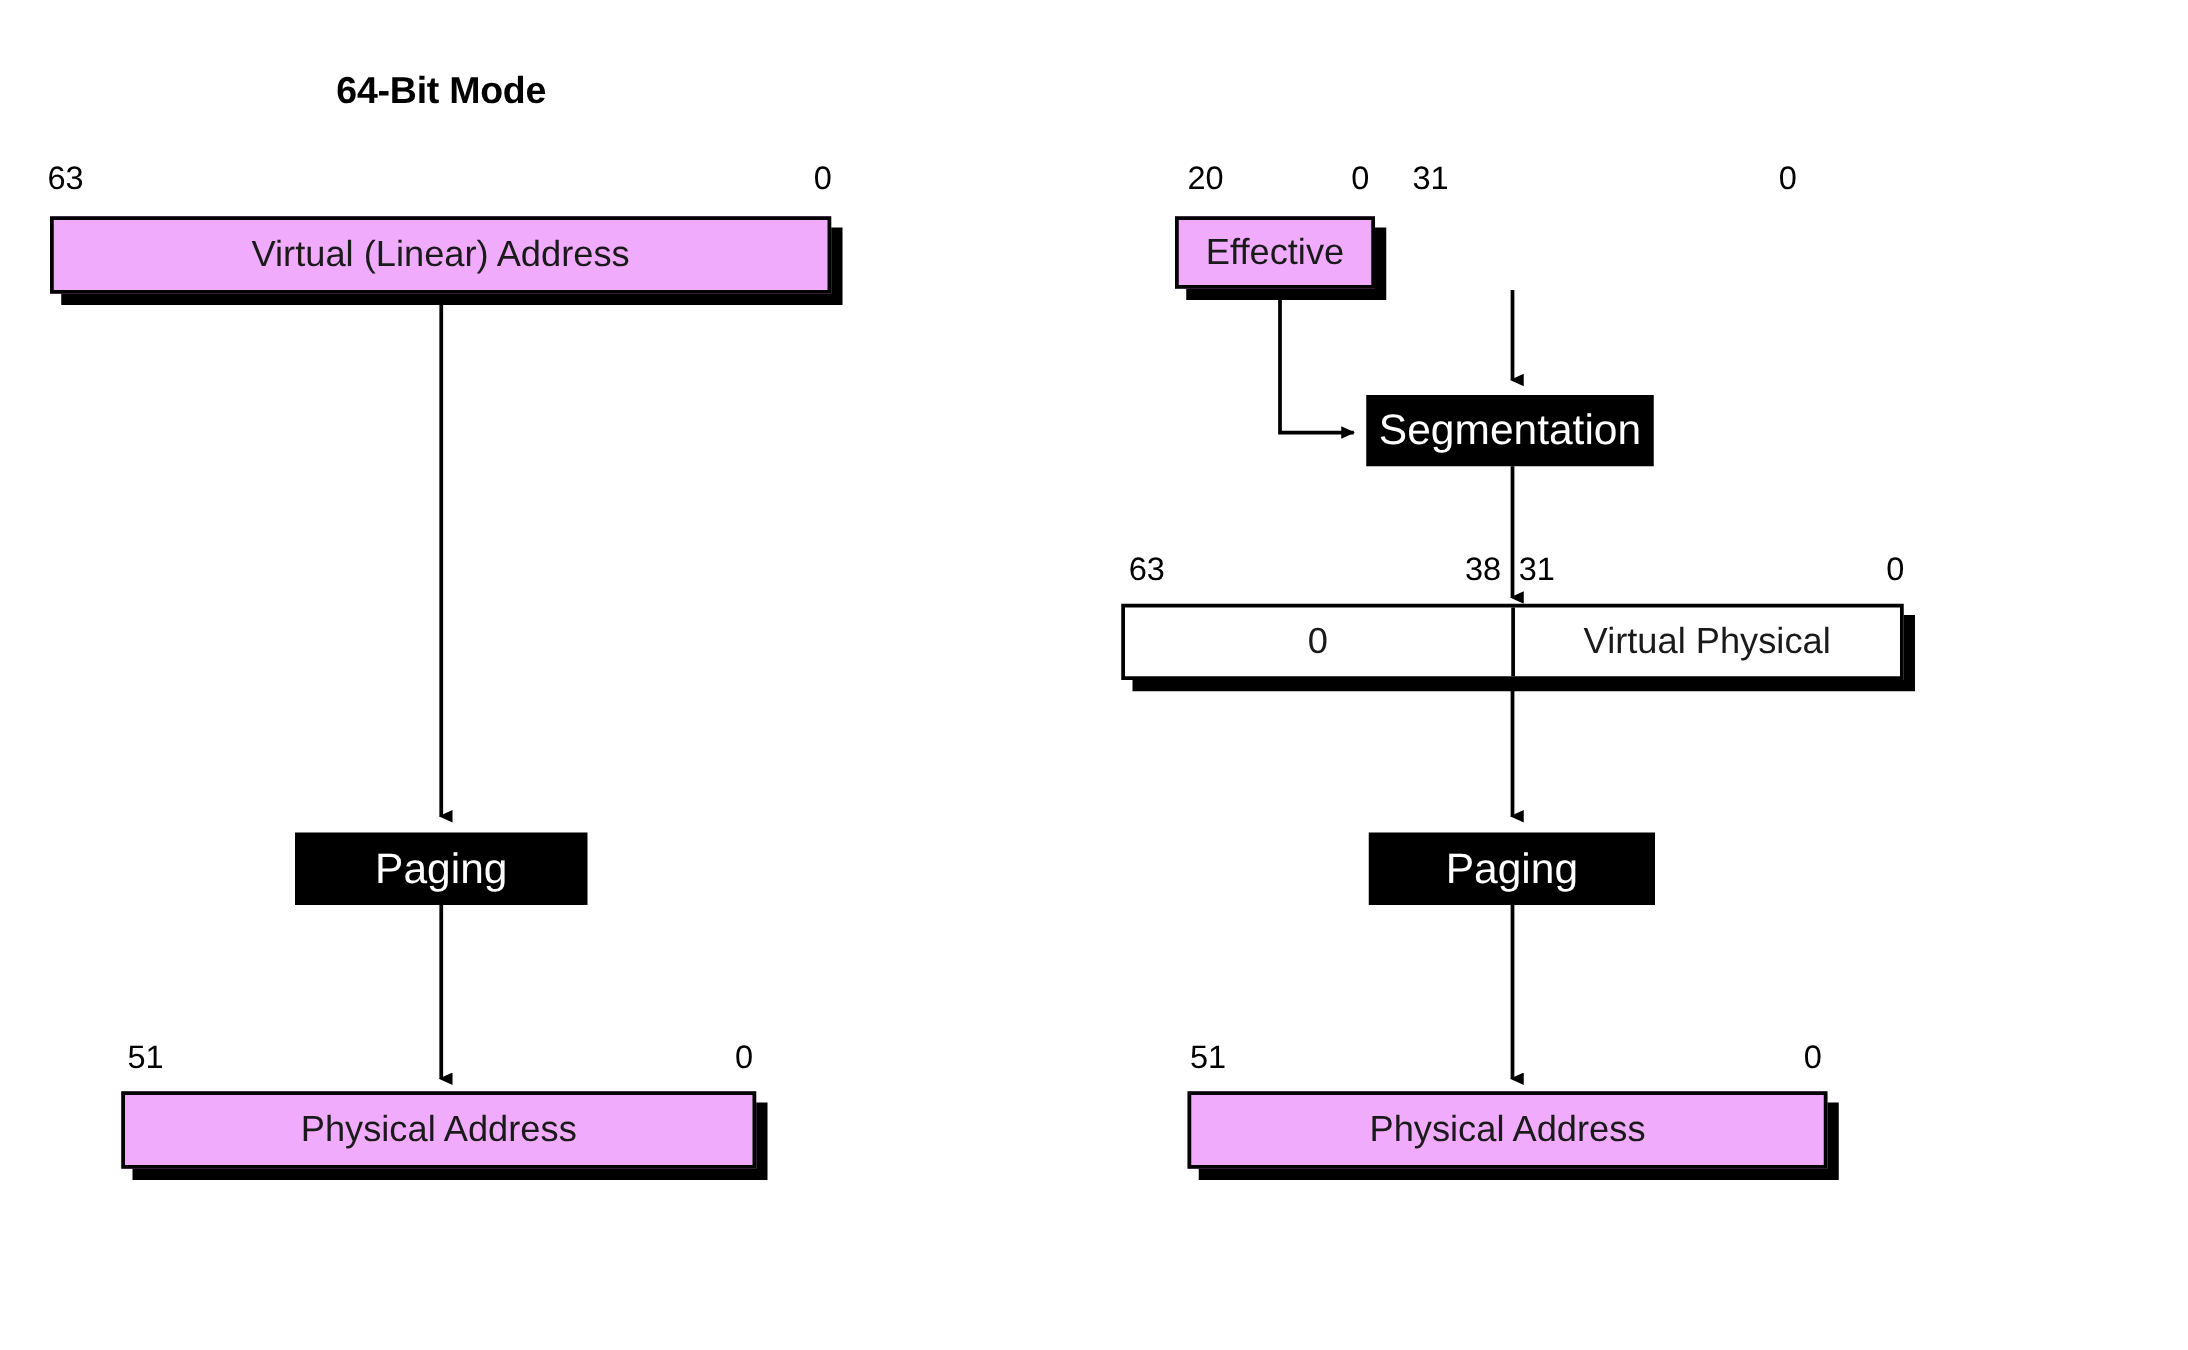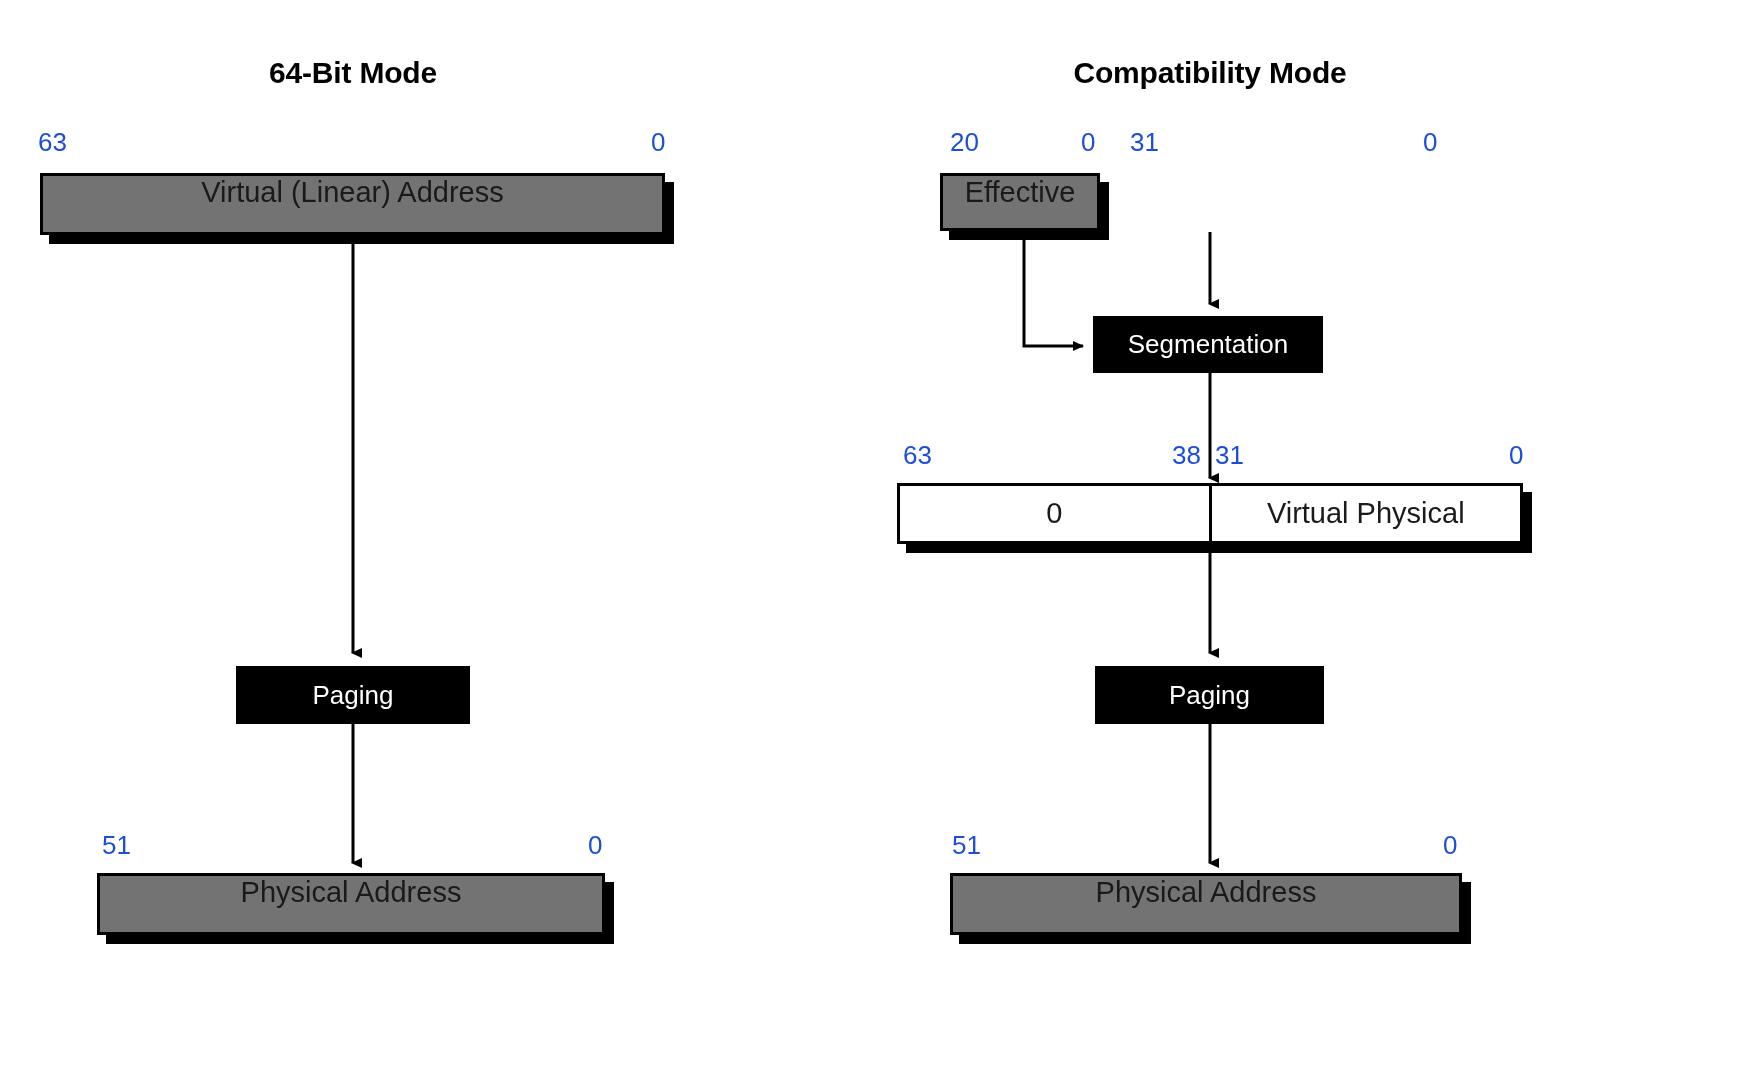--- a/index.html
+++ b/index.html
@@ -27,32 +27,32 @@
     font-size: 30px;
     letter-spacing: -0.2px;
     white-space: nowrap;
     text-align: center;
     color: #000;
   }
   .bitlabel {
     position: absolute;
     font-size: 26px;
     white-space: nowrap;
-    color: #1d4ed8;
+    color: #000000;
     line-height: 1;
   }
   
   .wbox {
     position: absolute;
-    background: #737373;
+    background: #f0abfc;
     border: 3px solid #000000;
     box-shadow: 9px 9px 0 0 #000000;
     box-sizing: border-box;
     display: flex;
-    align-items: flex-start;
+    align-items: center;
     justify-content: center;
   }
   .wbox .lbl {
     font-size: 29px;
     color: #1a1a1a;
     white-space: nowrap;
   }
   
   .splitbox {
     position: absolute;
@@ -80,21 +80,21 @@
   
   .bbox {
     position: absolute;
     background: #000000;
     box-sizing: border-box;
     display: flex;
     align-items: center;
     justify-content: center;
   }
   .bbox .lbl {
-    font-size: 26px;
+    font-size: 34px;
     color: #ffffff;
     white-space: nowrap;
   }
   svg.wires {
     position: absolute;
     left: 0; top: 0;
     width: 1750px;
     height: 1080px;
     pointer-events: none;
   }
@@ -142,21 +142,20 @@
     <span class="lbl">Paging</span>
   </div>
 
   <div class="bitlabel" style="left:102px; top:816px;">51</div>
   <div class="bitlabel" style="left:588px; top:816px;">0</div>
 
   <div class="wbox" style="left:97px; top:857px; width:508px; height:62px;">
     <span class="lbl">Physical Address</span>
   </div>
 
-  <div class="title" style="left:1010px; top:40px; width:400px;">Compatibility Mode</div>
 
   <div class="bitlabel" style="left:950px; top:113px;">20</div>
   <div class="bitlabel" style="left:1081px; top:113px;">0</div>
 
   <div class="wbox" style="left:940px; top:157px; width:160px; height:58px;">
     <span class="lbl">Effective</span>
   </div>
 
   <div class="bitlabel" style="left:1130px; top:113px;">31</div>
   <div class="bitlabel" style="left:1423px; top:113px;">0</div>

